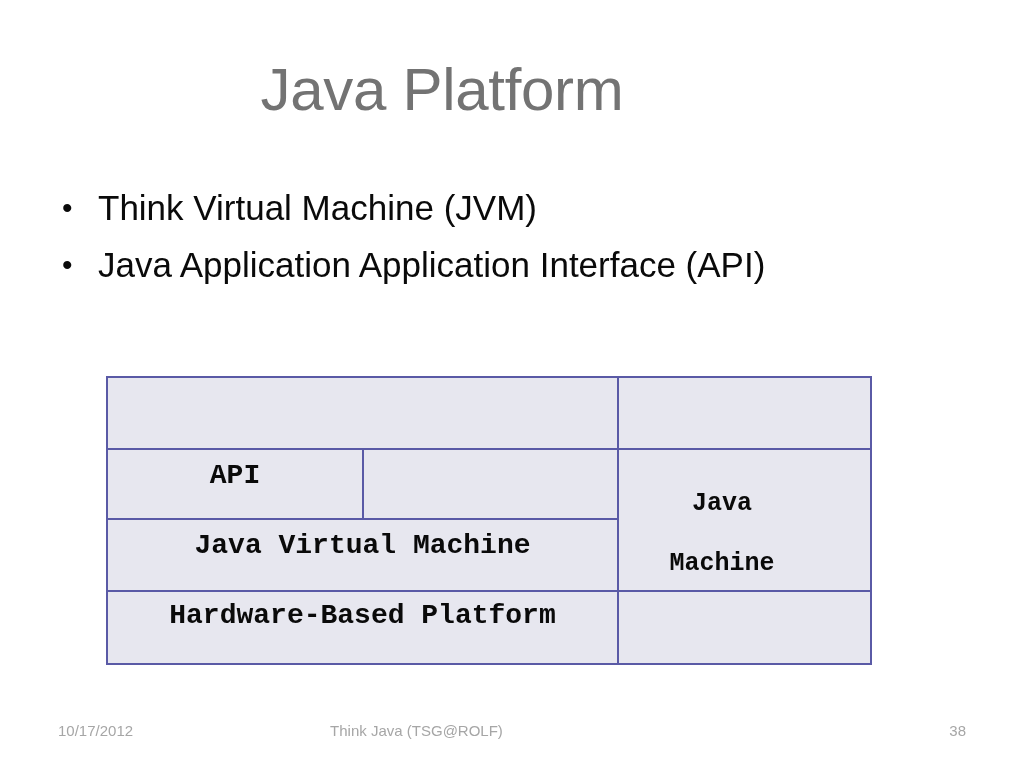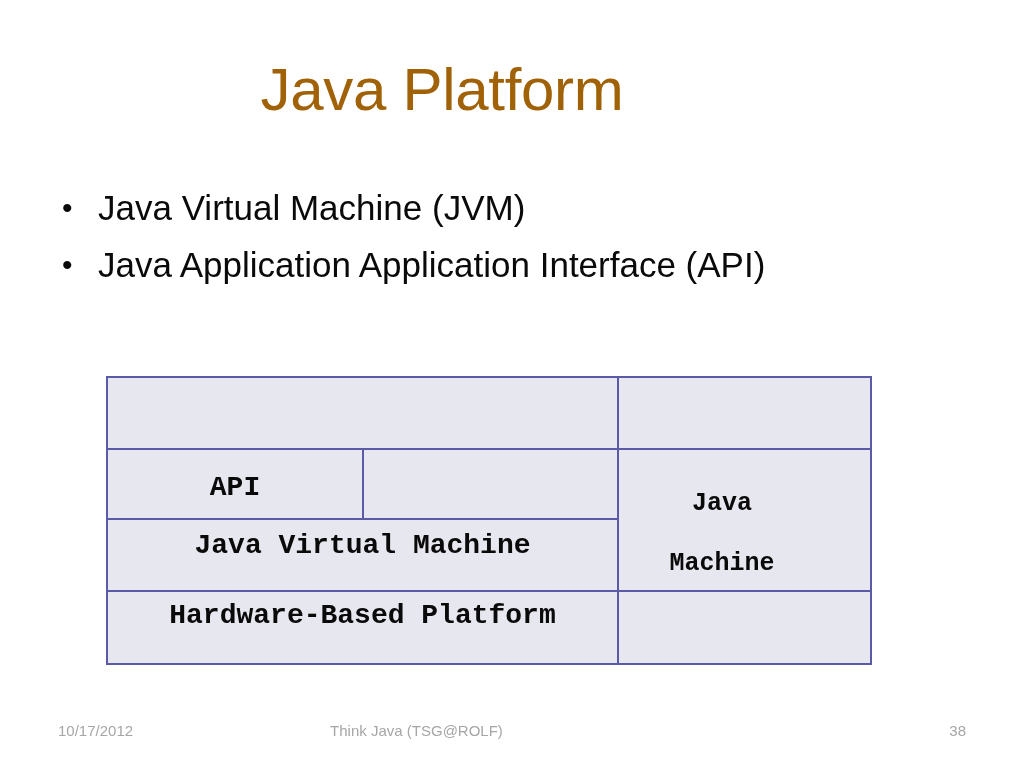--- a/index.html
+++ b/index.html
@@ -29,21 +29,21 @@
   .slide-title {
     position: absolute;
     left: 0;
     top: 54px;
     width: 884px;
     text-align: center;
     font-family: "Liberation Sans", sans-serif;
     font-size: 60px;
     font-weight: 400;
     line-height: 72px;
-    color: #a16207;
+    color: #737373;
     letter-spacing: -0.3px;
     white-space: nowrap;
   }
 
   
   .bullet-list {
     position: absolute;
     left: 54px;
     top: 186px;
     width: 940px;
@@ -149,36 +149,36 @@
 <body>
 
 <div class="slide">
 
   <div class="slide-title">Java Platform</div>
 
   <div class="bullet-list">
 
     <div class="bullet-item">
       <span class="bullet-marker">•</span>
-      <span class="bullet-text">Java Virtual Machine (JVM)</span>
+      <span class="bullet-text">Think Virtual Machine (JVM)</span>
     </div>
 
     <div class="bullet-item">
       <span class="bullet-marker">•</span>
       <span class="bullet-text">Java Application Application Interface (API)</span>
     </div>
 
   </div>
 
   <div class="platform-table">
 
 
     <div class="tbl-cell" style="left:511px; top:0px; width:251px; height:70px;"></div>
 
-    <div class="tbl-cell" style="left:0px; top:72px; width:254px; height:68px; font-size:28px;margin-top:12px;">
+    <div class="tbl-cell" style="left:0px; top:72px; width:254px; height:68px; font-size:28px;">
       <span class="cell-text" style="top:10px;">API</span>
     </div>
 
     <div class="tbl-cell" style="left:256px; top:72px; width:253px; height:68px;"></div>
 
     <div class="tbl-cell" style="left:511px; top:72px; width:206px; height:140px; font-size:25px; line-height:60px;">
       <span class="cell-text" style="top:24px;">Java</span>
       <span class="cell-text" style="top:84px;">Machine</span>
     </div>
 

